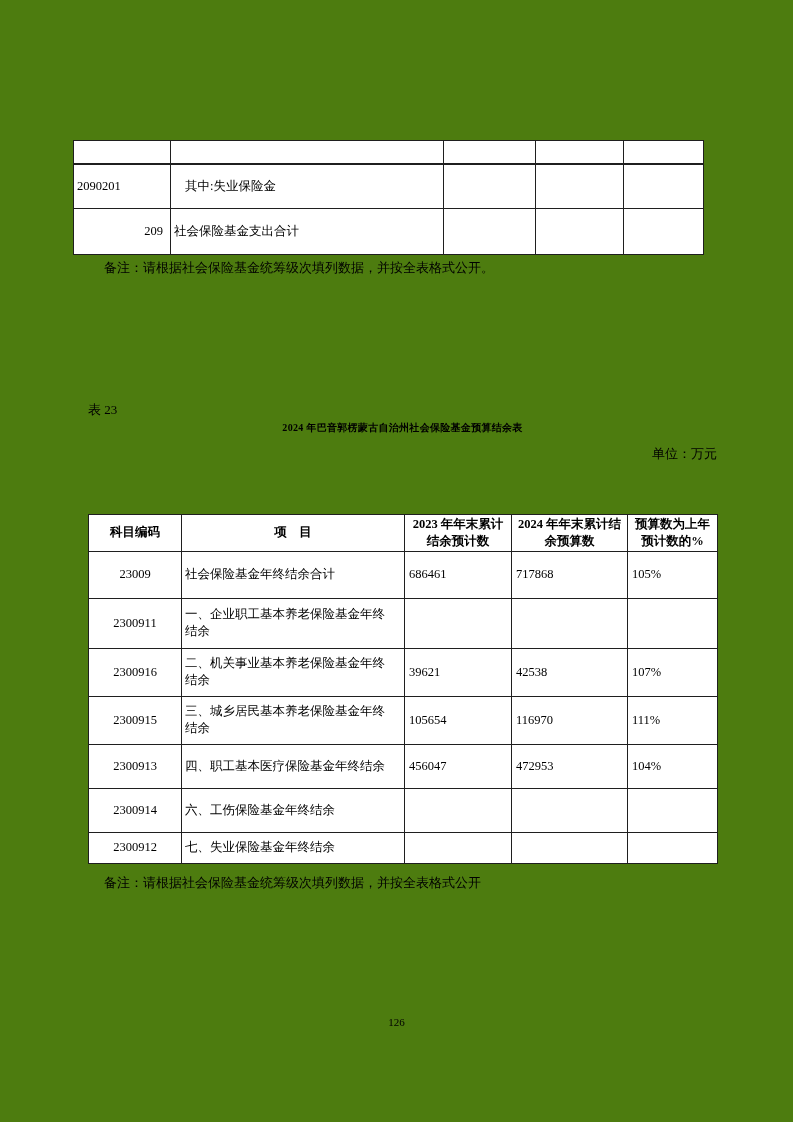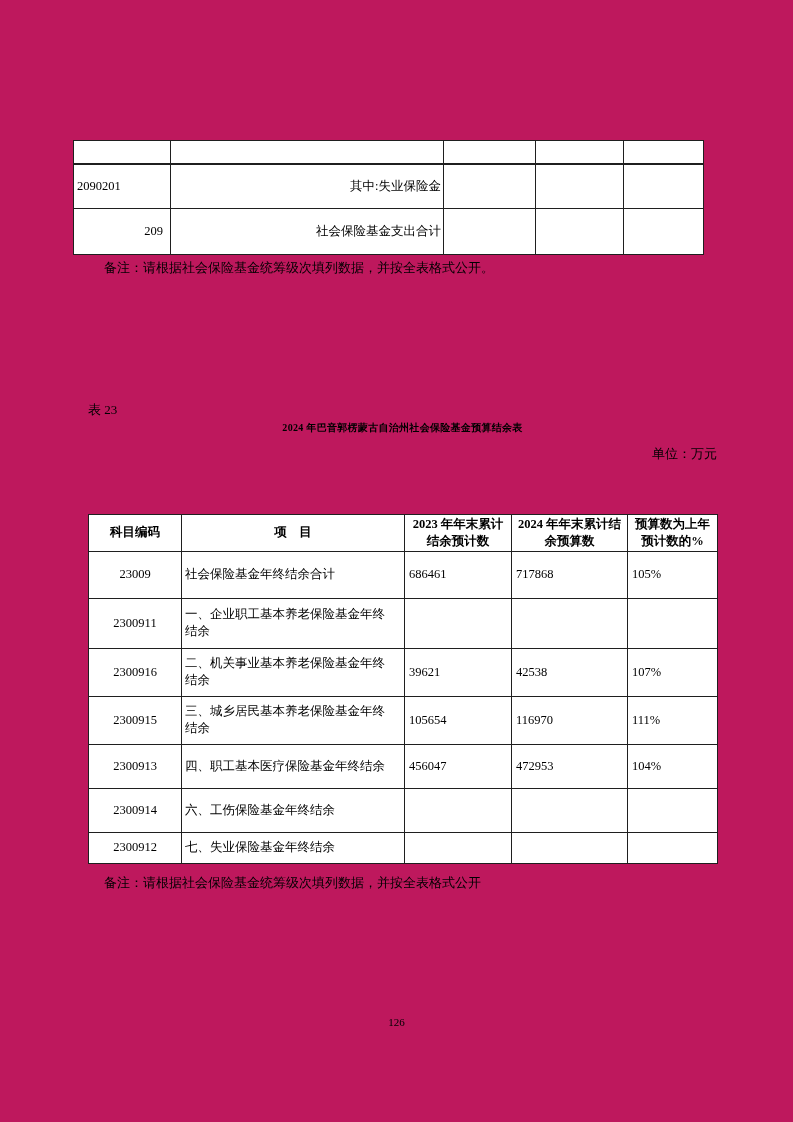--- a/index.html
+++ b/index.html
@@ -1,40 +1,40 @@
 <!DOCTYPE html>
 <html><head>
 <meta charset="utf-8">
 <style>
   html,body{margin:0;padding:0;background:#ffffff;}
   .page{
     position:relative;
     width:793px;height:1122px;
-    background:#be185d;
+    background:#4d7c0f;
     color:#000;
     font-family:"Liberation Serif","DejaVu Serif",serif;
     overflow:hidden;
   }
   table{border-collapse:collapse;table-layout:fixed;position:absolute;background:#fff;}
   td,th{
     border:1px solid #1f1f1f;
     font-size:12.5px;
     line-height:1.35;
     vertical-align:middle;
     padding:1px 2px;
     overflow:hidden;
     font-weight:normal;
     white-space:pre-line;
   }
   
   .top-tbl{left:73px;top:140px;width:630px;border:1.5px solid #1f1f1f;}
   .top-tbl tr.cut-row td{border-bottom:2px solid #1f1f1f;}
   .top-tbl td.code-left{text-align:left;padding-left:3px;}
   .top-tbl td.code-right{text-align:right;padding-right:7px;}
-  .top-tbl td.item{text-align:right;padding-left:3px;margin-left:26px;}
+  .top-tbl td.item{text-align:left;padding-left:3px;margin-left:26px;}
   .top-tbl td.item.indent1{padding-left:14px;}
   
   .main-tbl{left:88px;top:467px;width:629px;border:1.5px solid #1f1f1f;margin-top:47px;}
   .main-tbl th{font-weight:bold;text-align:center;padding:1px 2px;}
   .main-tbl td.code{text-align:center;}
   .main-tbl td.item{text-align:left;padding-left:3px;}
   .main-tbl td.val{text-align:left;padding-left:4px;}
   
   .note{position:absolute;font-size:13px;line-height:1.3;white-space:nowrap;}
   .note-top{left:104px;top:260px;}

